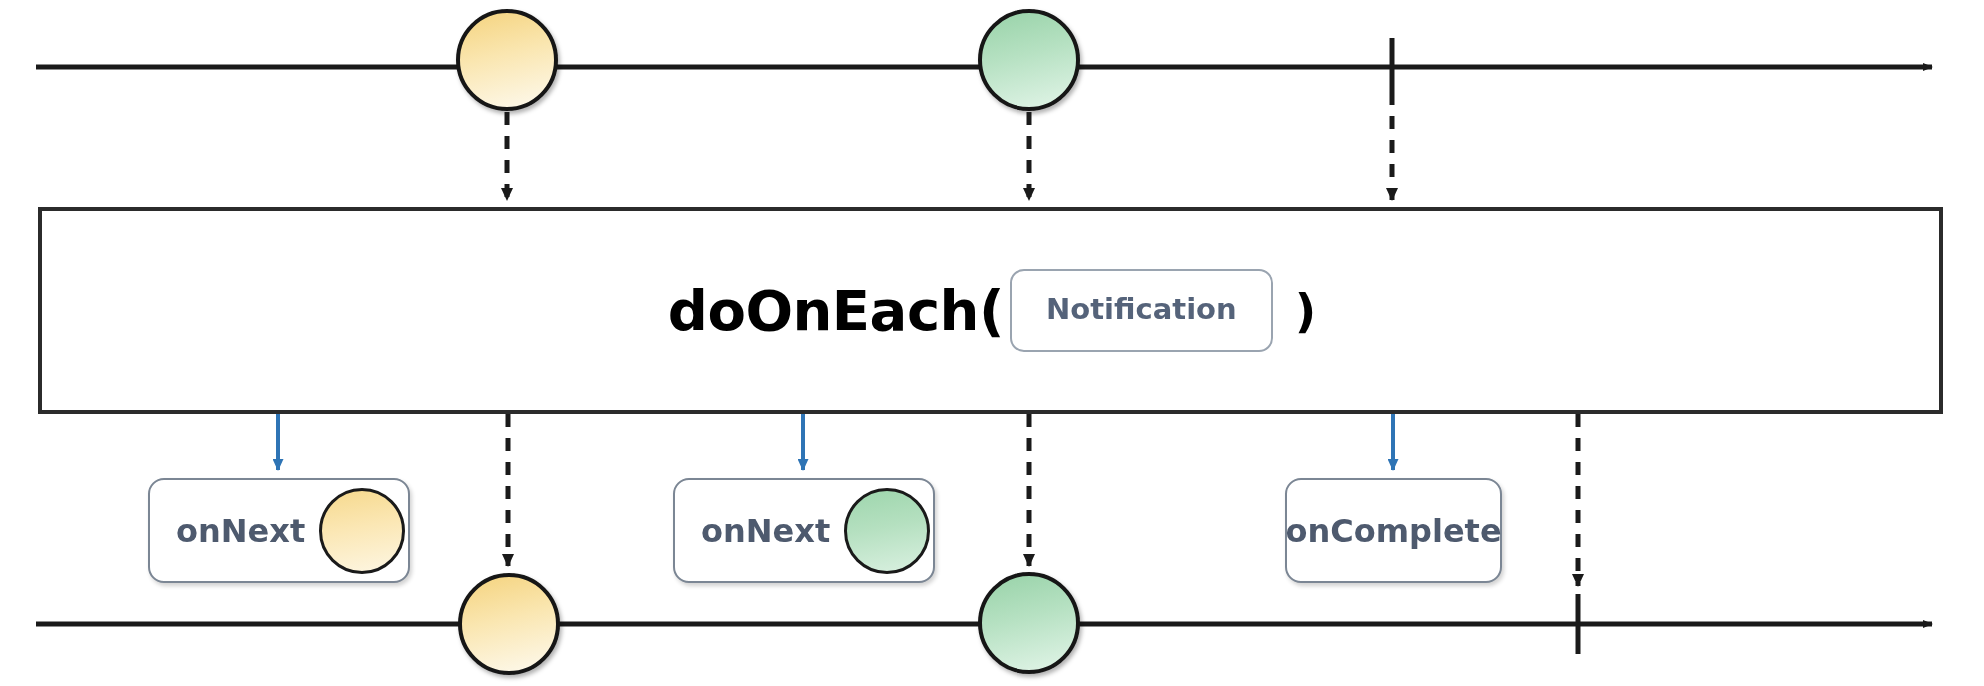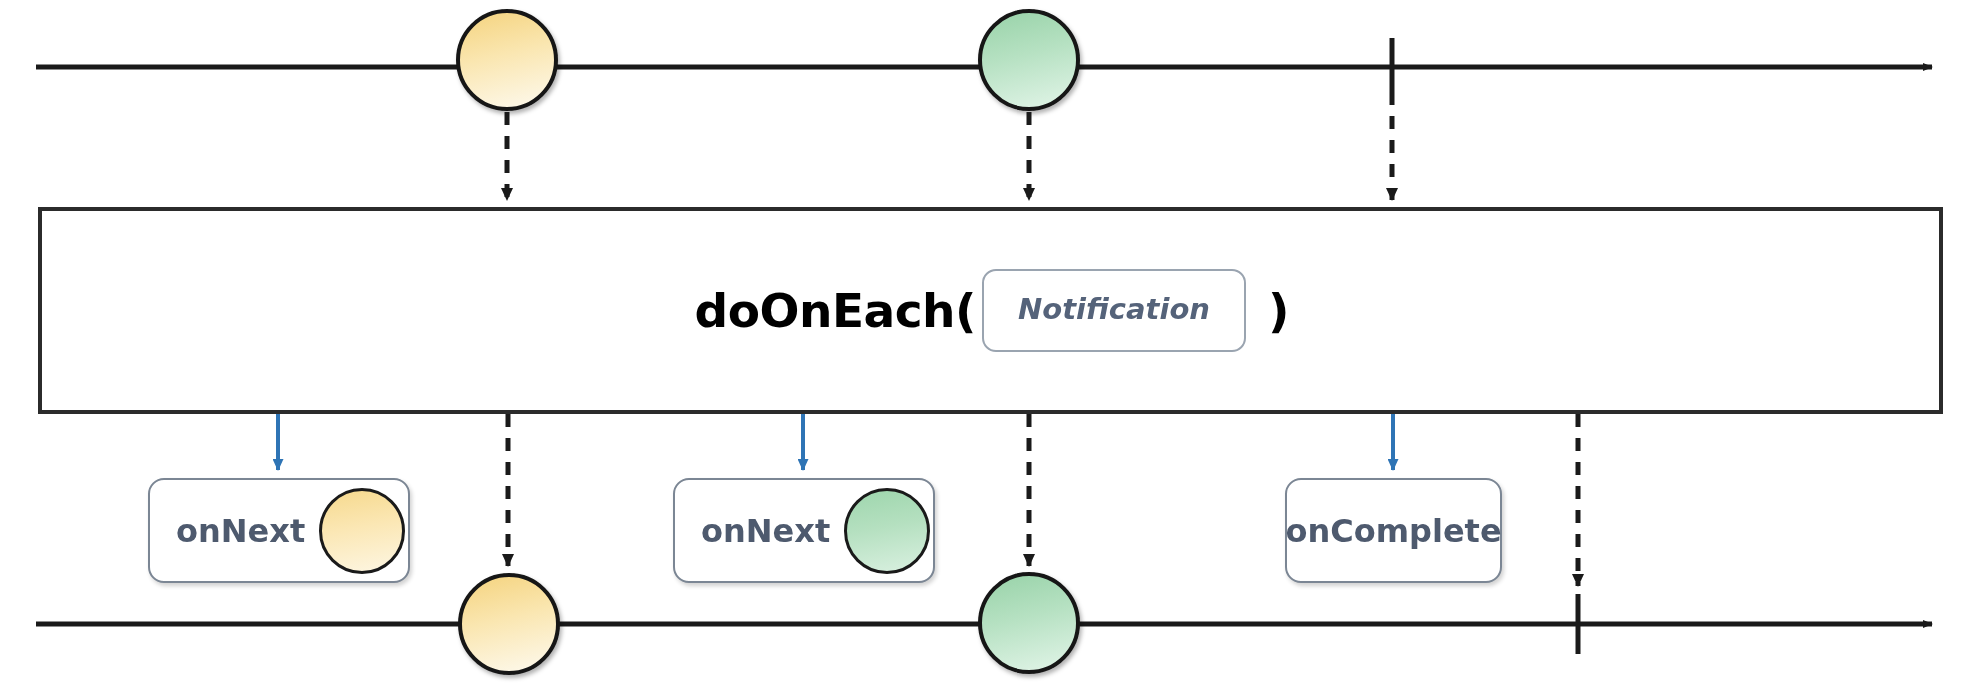--- a/index.html
+++ b/index.html
@@ -35,21 +35,21 @@
     width: 1984px;
     height: 203px;
     display: flex;
     align-items: center;
     justify-content: center;
     pointer-events: none;
   }
   .op-name {
     font-family: "DejaVu Sans", sans-serif;
     font-weight: bold;
-    font-size: 47px;
+    font-size: 56px;
     color: #000000;
     letter-spacing: -0.5px;
     line-height: 1;
   }
   .paren {
     font-family: "DejaVu Sans", sans-serif;
     font-weight: bold;
     font-size: 47px;
     color: #000000;
     line-height: 1;
@@ -58,21 +58,20 @@
     border: 2px solid #9aa4b0;
     border-radius: 14px;
     background: #ffffff;
     padding: 24px 34px 26px 34px;
     margin: 0 22px 0 6px;
     display: flex;
     align-items: center;
     justify-content: center;
     min-width: 190px;
     box-sizing: border-box;
-    font-style: italic;
   }
   .notification-chip span {
     font-family: "DejaVu Sans", sans-serif;
     font-weight: bold;
     font-size: 29px;
     color: #55637a;
     letter-spacing: 0px;
     line-height: 1;
   }
 

